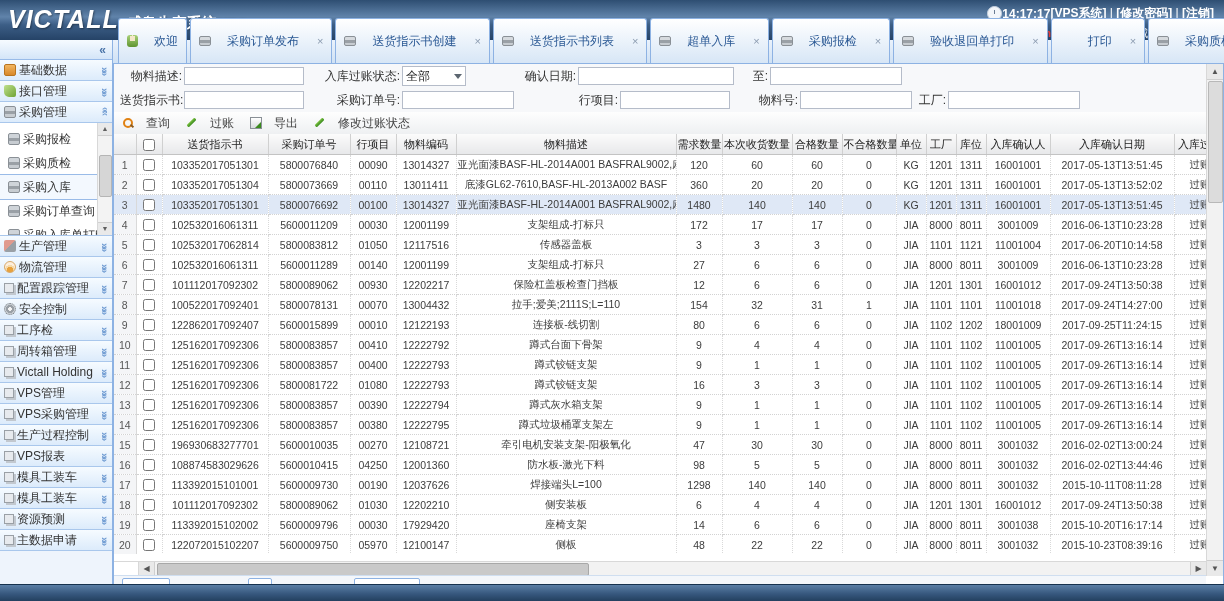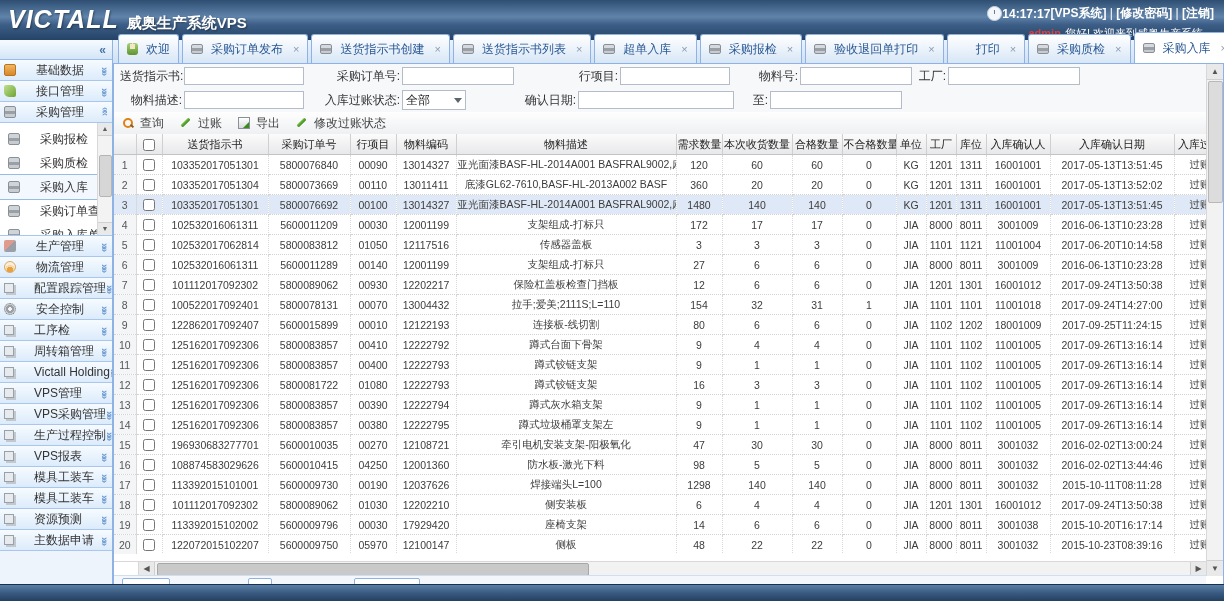--- a/index.html
+++ b/index.html
@@ -24,21 +24,21 @@
   .footer{position:absolute;left:0;bottom:0;width:100%;height:16px;
           background:linear-gradient(180deg,#5a7ea5 0%,#37587e 55%,#23405f 100%);border-top:1px solid #16314d;}
   
   .sidebar{position:absolute;left:0;top:40px;width:112px;height:545px;background:#eef4fc;border-right:1px solid #8db2e3;}
   .side-top{height:19px;background:linear-gradient(#f6fbff,#d4e5f8);border-bottom:1px solid #99bbe8;
             display:flex;justify-content:flex-end;align-items:center;padding-right:6px;}
   .collapse-btn{color:#4a74a8;font-weight:bold;font-size:12px;cursor:pointer;}
   .collapse-btn::before{content:"«";}
   .group{height:20px;background:linear-gradient(#f6fbff,#dcebfb);border-bottom:1px solid #a9c7ec;
          display:flex;align-items:center;padding:0 4px;color:#333;cursor:pointer;white-space:nowrap;overflow:hidden;}
-  .group-label{margin-left:20px;font-size:12px;}
+  .group-label{margin-left:3px;font-size:12px;}
   .chev{margin-left:auto;color:#6f9bd2;font-weight:bold;font-size:10px;display:inline-block;transform:rotate(90deg);}
   .chev::before{content:"»»";letter-spacing:-2px;}
   .chev.up{transform:rotate(-90deg);}
   .submenu{height:112px;background:#fff;border-bottom:1px solid #a9c7ec;position:relative;overflow:hidden;}
   .submenu-list{margin-right:14px;padding-top:4px;}
   .submenu-item{height:24px;display:flex;align-items:center;padding-left:8px;color:#333;cursor:pointer;white-space:nowrap;}
   .submenu-item .group-label{font-size:12px;}
   .submenu-item.selected{outline:1px solid #99bbe8;background:#f3f8fe;}
   .subscroll{position:absolute;right:0;top:0;width:14px;height:100%;background:#f3f3f3;border-left:1px solid #d8d8d8;}
   .subscroll .sarrow{height:12px;font-size:7px;color:#606060;text-align:center;line-height:12px;background:#e9e9e9;border-bottom:1px solid #d0d0d0;}
@@ -51,21 +51,21 @@
   .sicon.printer{background:linear-gradient(#cfd4d9 0 4px,#9aa0a6 4px 7px,#c7ccd1 7px);border:1px solid #8a9096;border-radius:2px;box-sizing:border-box;}
   .sicon.tools{background:linear-gradient(135deg,#e09a8e 0 50%,#9aa0a6 50%);border-radius:2px;}
   .sicon.antenna{background:radial-gradient(circle at 50% 80%,#e8a13c 0 3px,#f5d9a8 3px 5px,#fdeedb 5px);border-radius:50%;border:1px solid #d8a96a;box-sizing:border-box;}
   .sicon.copy{width:10px;height:10px;border:1px solid #9aa0a6;background:#e7eaee;box-shadow:2px 2px 0 #c2c8cf;box-sizing:border-box;}
   .sicon.gear{border-radius:50%;background:radial-gradient(#f2f2f2 0 2px,#9aa0a6 2px 4px,#c7ccd1 4px);border:1px dotted #7a8086;box-sizing:border-box;}
   
   .main{position:absolute;left:113px;top:40px;width:1111px;height:545px;}
   .tabbar{position:absolute;top:0;left:0;right:0;height:24px;background:linear-gradient(#eaf2fc,#cfe1f4);
           border-bottom:1px solid #8db2e3;display:flex;align-items:flex-end;padding-left:5px;gap:3px;box-sizing:border-box;}
   .tab{height:20px;border:1px solid #8db2e3;border-bottom:none;border-radius:3px 3px 0 0;
-       background:linear-gradient(#ffffff,#d7e6f6);padding:4px 8px;display:flex;align-items:center;gap:8px;
+       background:linear-gradient(#ffffff,#d7e6f6);padding:12px 8px;display:flex;align-items:center;gap:16px;
        font-size:12px;color:#2a5894;white-space:nowrap;cursor:pointer;}
   .tab.active{background:#fff;height:22px;}
   .tclose{display:none;color:#8b9bb0;font-size:11px;margin-left:2px;cursor:pointer;}
   .tclose.show{display:inline;}
   .tclose::before{content:"×";}
   .ticon{width:12px;height:10px;display:inline-block;flex:none;}
   .ticon.printer{background:linear-gradient(#d6dade 0 3px,#9aa0a6 3px 6px,#c7ccd1 6px);border:1px solid #8a9096;border-radius:2px;box-sizing:border-box;}
   .ticon.user{width:11px;height:12px;border-radius:3px;background:radial-gradient(circle at 50% 28%,#f4e7c8 0 3px,transparent 3px),linear-gradient(#a8d178,#5f9430);}
   .content{position:absolute;top:24px;left:0;right:0;bottom:0;background:#fff;border:1px solid #8db2e3;border-top:none;box-sizing:border-box;}
   
@@ -74,21 +74,21 @@
   .flabel{text-align:right;color:#333;font-size:12px;white-space:nowrap;flex:none;}
   .finput{height:16px;border:1px solid #b5bcc9;background:#fff;font-size:11px;padding:0 2px;flex:none;margin-left:2px;}
   .fselect{height:18px;border:1px solid #b5bcc9;background:#fff;display:flex;align-items:center;justify-content:space-between;
            font-size:12px;padding:0 3px;width:56px;flex:none;margin-left:2px;cursor:pointer;color:#222;}
   .fsarrow{width:0;height:0;border-left:4px solid transparent;border-right:4px solid transparent;border-top:5px solid #5c6670;}
   .w62{width:62px}.w114{width:114px}.w96{width:96px}.w106{width:106px}.w104{width:104px}
   .w68{width:68px}.w34{width:34px}.w126{width:126px}.w110{width:110px}.w150{width:150px}
   
   .toolbar{position:absolute;top:48px;left:0;right:17px;height:22px;background:linear-gradient(#fefefe,#eef0f2);
            border-bottom:1px solid #d6d6d6;display:flex;align-items:center;gap:16px;padding-left:8px;font-size:12px;color:#444;}
-  .tbtn{display:flex;align-items:center;gap:6px;cursor:pointer;}
+  .tbtn{display:flex;align-items:center;gap:12px;cursor:pointer;}
   .ic-magnifier{width:12px;height:12px;position:relative;display:inline-block;}
   .ic-magnifier::before{content:"";position:absolute;left:1px;top:1px;width:6px;height:6px;border:2px solid #e08214;border-radius:50%;}
   .ic-magnifier::after{content:"";position:absolute;left:8px;top:8px;width:4px;height:2px;background:#8a5a1e;transform:rotate(45deg);}
   .ic-pencil{width:12px;height:12px;position:relative;display:inline-block;}
   .ic-pencil::before{content:"";position:absolute;left:0;top:4px;width:11px;height:3px;background:linear-gradient(#7cc242,#3a8a1d);transform:rotate(-45deg);border-radius:1px;}
   .ic-export{width:12px;height:12px;border:1px solid #8a9096;background:linear-gradient(#fff,#d7dadd);position:relative;display:inline-block;box-sizing:border-box;}
   .ic-export::after{content:"";position:absolute;right:0;bottom:0;width:0;height:0;border-left:6px solid transparent;border-bottom:6px solid #3a8a1d;}
   
   .grid{position:absolute;top:70px;left:0;right:17px;bottom:30px;overflow:hidden;background:#fff;}
   table.results{border-collapse:collapse;table-layout:fixed;width:1112px;}
@@ -356,42 +356,42 @@
           <span>采购入库</span>
           <span class="tclose show"></span>
         </div>
 
     </div>
 
     <div class="content">
 
       <div class="filter">
         <div class="frow">
-          <span class="flabel w62">送货指示书:</span>
-          <input class="finput w114" value="" style="">
-          <span class="flabel w96">采购订单号:</span>
-          <input class="finput w106" value="" style="">
-          <span class="flabel w104">行项目:</span>
-          <input class="finput w104" value="" style="">
-          <span class="flabel w68">物料号:</span>
-          <input class="finput w106" value="" style="">
-          <span class="flabel w34">工厂:</span>
-          <input class="finput w126" value="" style="">
-        </div>
-        <div class="frow">
           <span class="flabel w62">物料描述:</span>
           <input class="finput w114" value="" style="">
           <span class="flabel w96">入库过账状态:</span>
           <span class="fselect">
             <span>全部</span>
             <span class="fsarrow"></span>
           </span>
           <span class="flabel w110">确认日期:</span>
           <input class="finput w150" value="" style="">
           <span class="flabel w34">至:</span>
+          <input class="finput w126" value="" style="">
+        </div>
+        <div class="frow">
+          <span class="flabel w62">送货指示书:</span>
+          <input class="finput w114" value="" style="">
+          <span class="flabel w96">采购订单号:</span>
+          <input class="finput w106" value="" style="">
+          <span class="flabel w104">行项目:</span>
+          <input class="finput w104" value="" style="">
+          <span class="flabel w68">物料号:</span>
+          <input class="finput w106" value="" style="">
+          <span class="flabel w34">工厂:</span>
           <input class="finput w126" value="" style="">
         </div>
       </div>
 
       <div class="toolbar">
         <span class="tbtn">
           <span class="ic-magnifier"></span>
           <span>查询</span>
         </span>
         <span class="tbtn">

